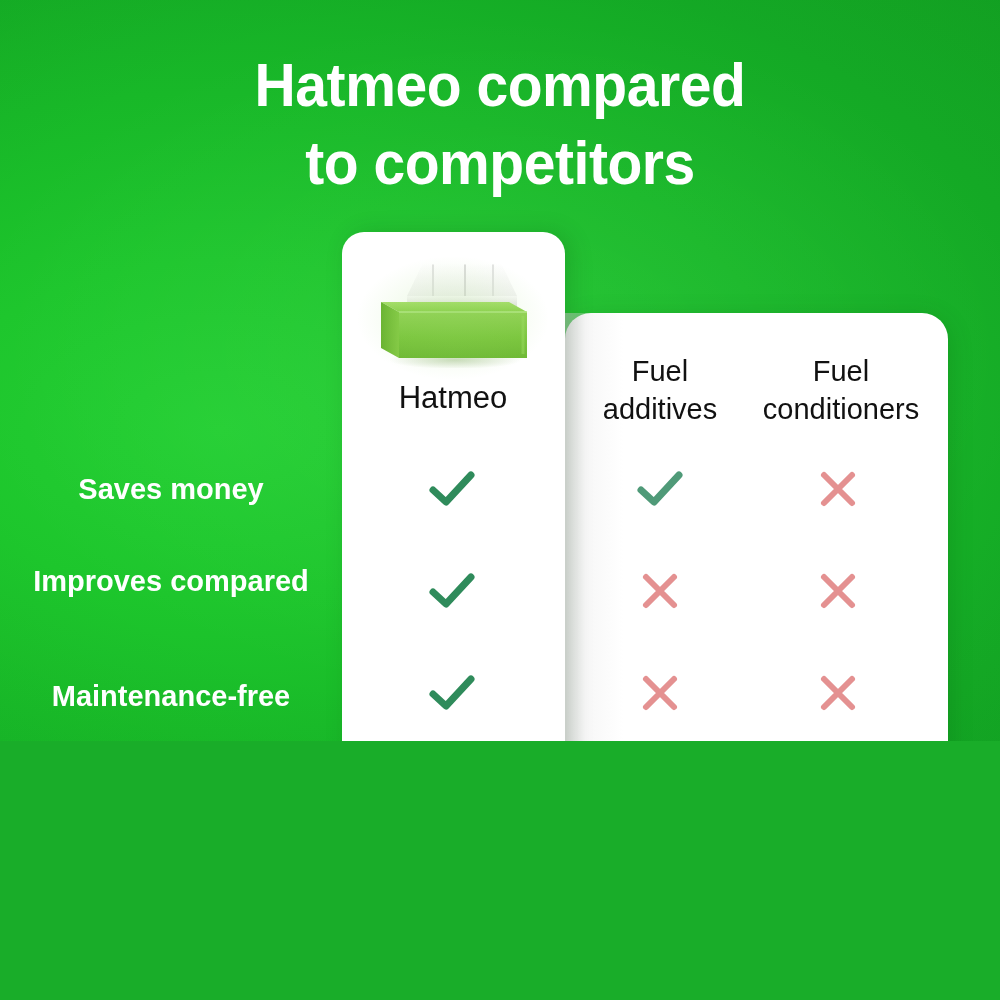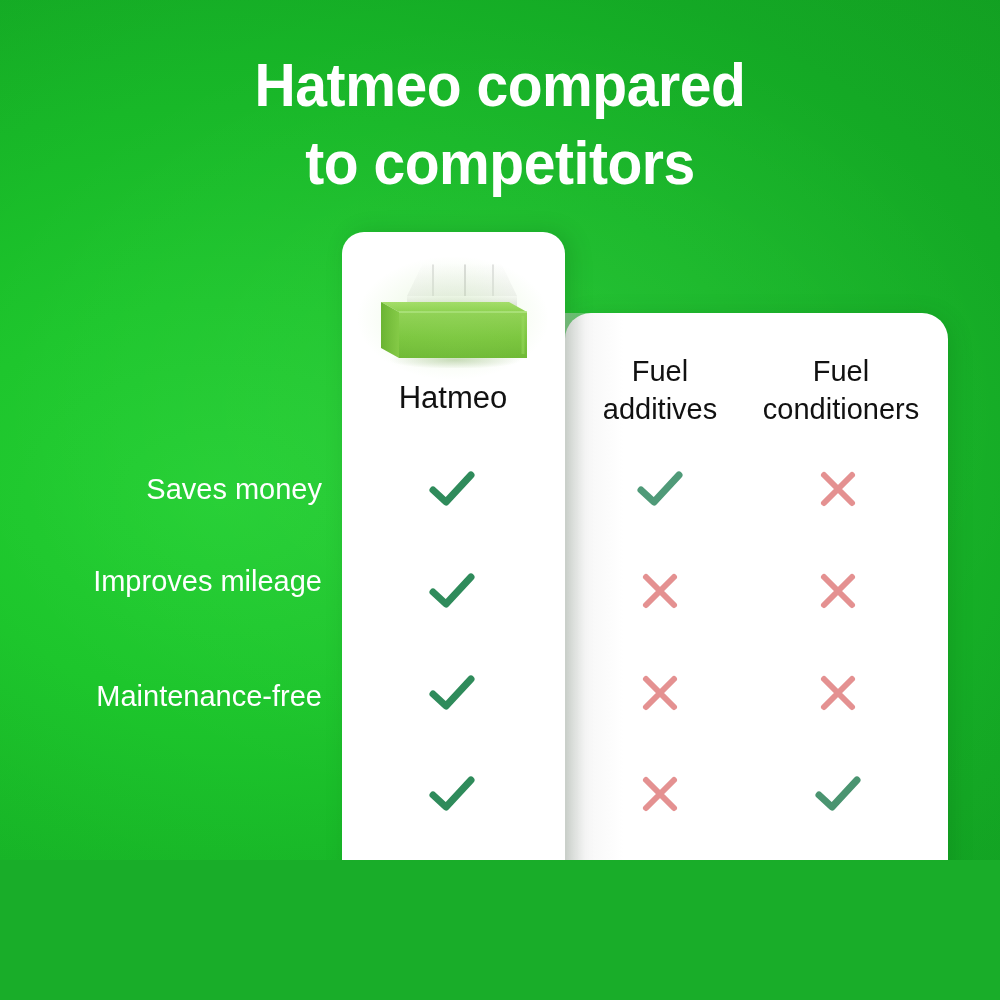--- a/index.html
+++ b/index.html
@@ -10,21 +10,21 @@
     width: 1000px;
     height: 1000px;
     overflow: hidden;
     font-family: "Liberation Sans", sans-serif;
     background: #19ad29;
   }
 
   #stage {
     position: relative;
     width: 1000px;
-    height: 860px;
+    height: 741px;
     overflow: hidden;
   }
 
   
   .bg {
     position: absolute;
     inset: 0;
     background:
       radial-gradient(120% 95% at 22% 58%,
         #23cf32 0%,
@@ -145,25 +145,25 @@
     font-size: 29px;
     line-height: 38px;
     font-weight: 400;
   }
 
   
   .row-label {
     position: absolute;
     left: 20px;
     width: 302px;
-    text-align: right;
+    text-align: center;
     color: #ffffff;
     font-size: 29px;
     line-height: 37px;
-    font-weight: 400;
+    font-weight: 700;
     white-space: pre-line;
   }
 
   .mark {
     position: absolute;
     width: 60px;
     height: 60px;
   }
 
   
@@ -251,21 +251,21 @@
     <svg width="60" height="60" viewBox="0 0 60 60">
       <path d="M11 31 L24 43 L49 16" stroke="#4f9a78" stroke-width="7" stroke-linecap="round" stroke-linejoin="round" fill="none"></path>
     </svg>
   </div>
   <div class="mark col-c2" style="top:459px;">
     <svg width="60" height="60" viewBox="0 0 60 60">
       <path d="M16 16 L44 44 M44 16 L16 44" stroke="#e49191" stroke-width="6" stroke-linecap="round" fill="none"></path>
     </svg>
   </div>
 
-  <div class="row-label" style="top:563px;">Improves mileage</div>
+  <div class="row-label" style="top:563px;">Improves compared</div>
   <div class="mark col-hatmeo" style="top:561px;">
     <svg width="60" height="60" viewBox="0 0 60 60">
       <path d="M11 31 L24 43 L49 16" stroke="#2f8b5b" stroke-width="7" stroke-linecap="round" stroke-linejoin="round" fill="none"></path>
     </svg>
   </div>
   <div class="mark col-c1" style="top:561px;">
     <svg width="60" height="60" viewBox="0 0 60 60">
       <path d="M16 16 L44 44 M44 16 L16 44" stroke="#e49191" stroke-width="6" stroke-linecap="round" fill="none"></path>
     </svg>
   </div>

